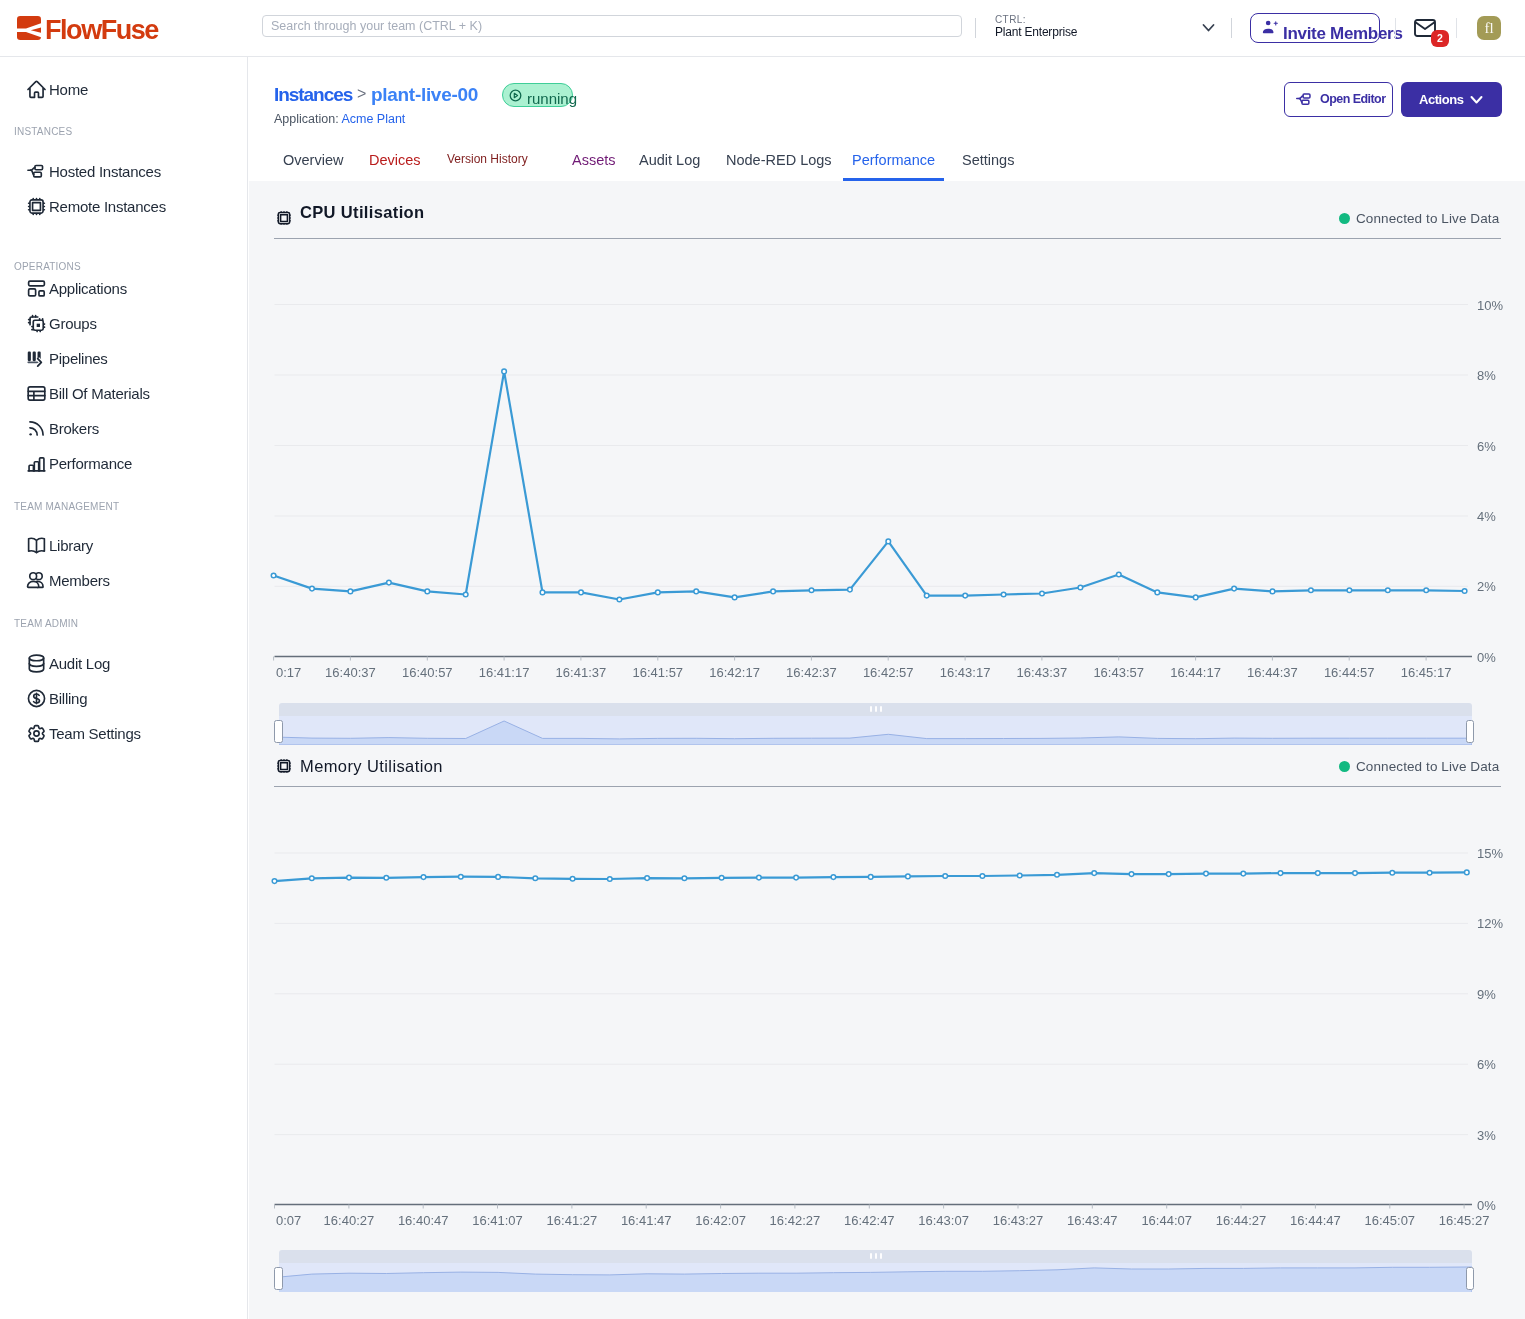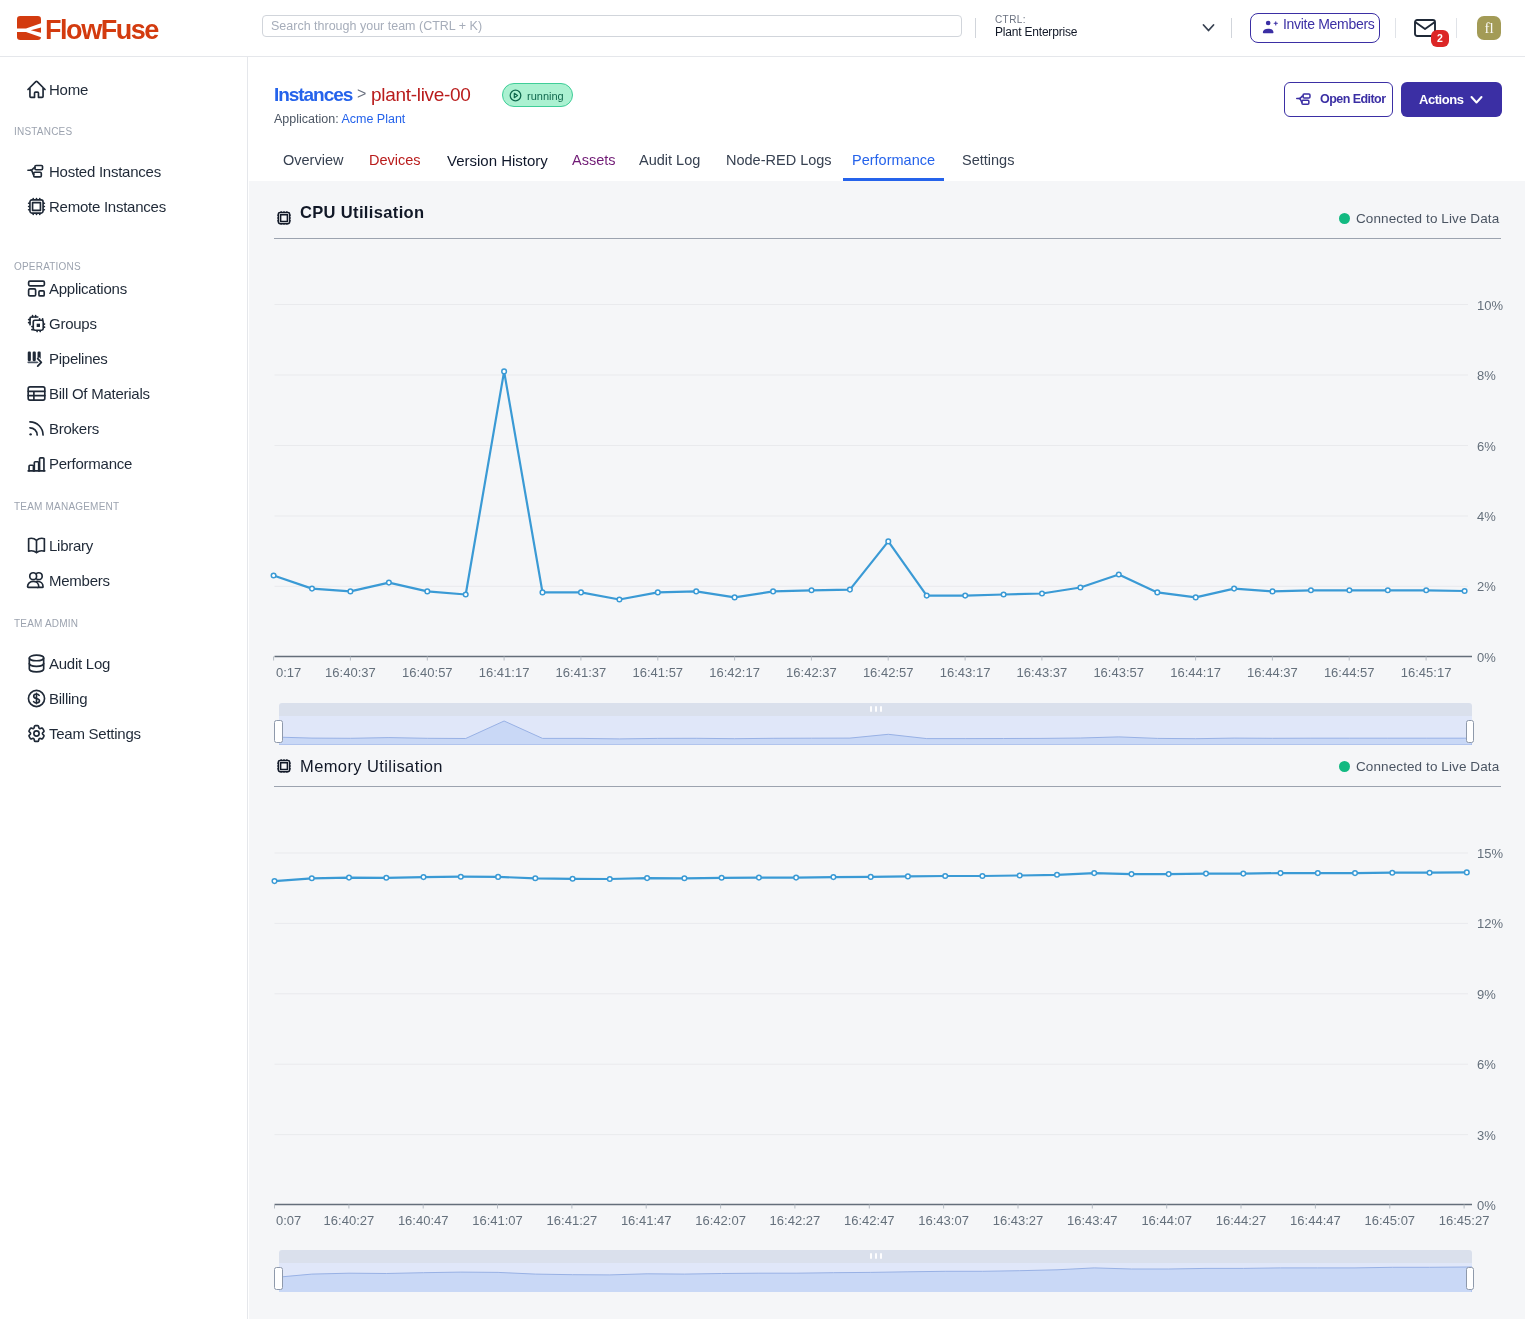--- a/index.html
+++ b/index.html
@@ -32,21 +32,21 @@
     <path d="M1.5 2 L6.5 7.5 L11.5 2" fill="none" stroke="#374151" stroke-width="1.8" stroke-linecap="round" stroke-linejoin="round"></path>
   </svg>
 
 <div class="abs" style="left:1231px;top:18px;width:1px;height:20px;background:#D1D5DB"></div>
 
 <div class="abs" style="left:1250px;top:13px;width:130px;height:30px;border:1px solid #3B2FA4;border-radius:8px;background:#fff"></div>
 <svg class="abs" style="left:1261px;top:20px" width="17" height="16" viewBox="0 0 24 24" fill="#3B2FA4">
   <path d="M10 8a3.5 3.5 0 1 0 0-7 3.5 3.5 0 0 0 0 7Zm-7 12c-.55 0-1-.45-1-1.2C2 15.4 5 13 10 13s8 2.4 8 5.8c0 .75-.45 1.2-1 1.2H3Z"></path>
   <path d="M19 4.2h1.6V2.6c0-.45.36-.8.8-.8s.8.35.8.8v1.6h1.6c.44 0 .8.36.8.8s-.36.8-.8.8h-1.6v1.6c0 .44-.36.8-.8.8s-.8-.36-.8-.8V5.8H19c-.44 0-.8-.36-.8-.8s.36-.8.8-.8Z"></path>
 </svg>
-<div class="abs" style="left:1283px;top:16px;font-size:14px;font-weight:normal;color:#3B2FA4;letter-spacing:-0.3px">Invite Members</div>
+<div class="abs" style="left:1283px;top:24px;font-size:17px;font-weight:bold;color:#3B2FA4;letter-spacing:-0.3px">Invite Members</div>
 
 <div class="abs" style="left:1395px;top:18px;width:1px;height:20px;background:#E0E3E8"></div>
 
 <svg class="abs" style="left:1414px;top:19px" width="22" height="18" viewBox="0 0 22 18">
   <rect x="1" y="1" width="20" height="16" rx="2.2" fill="none" stroke="#1F2937" stroke-width="1.9"></rect>
   <path d="M1.5 3.2 L11 10 L20.5 3.2" fill="none" stroke="#1F2937" stroke-width="1.9" stroke-linejoin="round"></path>
 </svg>
 <div class="abs" style="left:1431px;top:30px;width:18px;height:17px;border-radius:6px;background:#DC2626;color:#fff;font-size:10.5px;font-weight:bold;text-align:center;line-height:17px">2</div>
 
 <div class="abs" style="left:1456px;top:18px;width:1px;height:20px;background:#E0E3E8"></div>
@@ -166,28 +166,28 @@
 <div class="icon" style="top:722.5px">
     <svg width="21" height="21" viewBox="0 0 24 24" fill="none" stroke="#1F2937" stroke-width="1.9" stroke-linecap="round" stroke-linejoin="round">
       <path d="M9.594 3.94c.09-.542.56-.94 1.11-.94h2.593c.55 0 1.02.398 1.11.94l.213 1.281c.063.374.313.686.645.87.074.04.147.083.22.127.325.196.72.257 1.075.124l1.217-.456a1.125 1.125 0 0 1 1.37.49l1.296 2.247a1.125 1.125 0 0 1-.26 1.431l-1.003.827c-.293.241-.438.613-.43.992a7.723 7.723 0 0 1 0 .255c-.008.378.137.75.43.991l1.004.827c.424.35.534.955.26 1.43l-1.298 2.247a1.125 1.125 0 0 1-1.369.491l-1.217-.456c-.355-.133-.75-.072-1.076.124a6.47 6.47 0 0 1-.22.128c-.331.183-.581.495-.644.869l-.213 1.281c-.09.543-.56.94-1.11.94h-2.594c-.55 0-1.019-.398-1.11-.94l-.213-1.281c-.062-.374-.312-.686-.644-.87a6.52 6.52 0 0 1-.22-.127c-.325-.196-.72-.257-1.076-.124l-1.217.456a1.125 1.125 0 0 1-1.369-.49l-1.297-2.247a1.125 1.125 0 0 1 .26-1.431l1.004-.827c.292-.24.437-.613.43-.991a6.932 6.932 0 0 1 0-.255c.007-.38-.138-.751-.43-.992l-1.004-.827a1.125 1.125 0 0 1-.26-1.43l1.297-2.247a1.125 1.125 0 0 1 1.37-.491l1.216.456c.356.133.751.072 1.076-.124.072-.044.146-.086.22-.128.332-.183.582-.495.644-.869l.214-1.28Z"></path>
       <circle cx="12" cy="12" r="3"></circle>
     </svg>
   </div>
 <div class="nav-item" style="top:725px">Team Settings</div>
 
 <div class="abs" style="left:274px;top:84px;font-size:19px;font-weight:bold;color:#2563EB;letter-spacing:-1.05px">Instances</div>
 <div class="abs" style="left:357px;top:85px;font-size:16px;color:#6B7280">&gt;</div>
-<div class="abs" style="left:371px;top:84px;font-size:19px;font-weight:normal;color:#b91c1c;letter-spacing:-0.3px">plant-live-00</div>
+<div class="abs" style="left:371px;top:84px;font-size:19px;font-weight:bold;color:#3b82f6;letter-spacing:-0.3px">plant-live-00</div>
 
 <div class="abs" style="left:502px;top:83px;width:71px;height:24px;border-radius:12px;background:#ABF1D1;border:1px solid #3FCE98"></div>
 <svg class="abs" style="left:509px;top:89px" width="13" height="13" viewBox="0 0 13 13">
   <circle cx="6.5" cy="6.5" r="5.3" fill="none" stroke="#11694E" stroke-width="1.3"></circle>
   <path d="M5.3 4.3 L8.6 6.5 L5.3 8.7 Z" fill="none" stroke="#11694E" stroke-width="1.2" stroke-linejoin="round"></path>
 </svg>
-<div class="abs" style="left:527px;top:90px;font-size:11px;color:#11694E">running</div>
+<div class="abs" style="left:527px;top:90px;font-size:15px;color:#11694E">running</div>
 
 <div class="abs" style="left:274px;top:112px;font-size:12.5px;color:#4B5563">Application: <span style="color:#2563EB">Acme Plant</span></div>
 
 <div class="abs" style="left:1284px;top:82px;width:109px;height:35px;border:1px solid #3B2FA4;border-radius:6px;background:#fff"></div>
 <svg class="abs" style="left:1295px;top:90px" width="19" height="19" viewBox="0 0 24 24" fill="none" stroke="#3B2FA4" stroke-width="1.9" stroke-linecap="round">
   <path d="M2.2 10.6 h3.4"></path>
     <path d="M5.2 10.6 C8 10.6 7.6 7.6 10.2 7.6"></path>
     <path d="M5.2 10.6 C8 10.6 7.4 15.4 8.8 15.4"></path>
   <rect x="10.2" y="5.1" width="8.7" height="4.9" rx="1.3"></rect>
   <rect x="8.8" y="12.9" width="8.7" height="5.2" rx="1.3"></rect>
@@ -195,21 +195,21 @@
 <div class="abs" style="left:1320px;top:92px;font-size:12.5px;font-weight:bold;color:#3B2FA4;letter-spacing:-0.55px">Open Editor</div>
 
 <div class="abs" style="left:1401px;top:82px;width:101px;height:35px;border-radius:6px;background:#3B2FA4"></div>
 <div class="abs" style="left:1419px;top:92px;font-size:13px;font-weight:bold;color:#fff;letter-spacing:-0.45px">Actions</div>
 <svg class="abs" style="left:1470px;top:95px" width="13" height="10" viewBox="0 0 13 10">
     <path d="M1.5 2 L6.5 7.5 L11.5 2" fill="none" stroke="#fff" stroke-width="2" stroke-linecap="round" stroke-linejoin="round"></path>
   </svg>
 
 <div class="abs" style="left:283px;top:152px;font-size:14.5px;color:#374151">Overview</div>
 <div class="abs" style="left:369px;top:152px;font-size:14.5px;color:#b91c1c">Devices</div>
-<div class="abs" style="left:447px;top:152px;font-size:15px;color:#0f172a">Version History</div>
+<div class="abs" style="left:447px;top:152px;font-size:12px;color:#7f1d1d">Version History</div>
 <div class="abs" style="left:572px;top:152px;font-size:14.5px;color:#701a75">Assets</div>
 <div class="abs" style="left:639px;top:152px;font-size:14.5px;color:#374151">Audit Log</div>
 <div class="abs" style="left:726px;top:152px;font-size:14.5px;color:#374151">Node-RED Logs</div>
 <div class="abs" style="left:852px;top:152px;font-size:14.5px;color:#2563EB">Performance</div>
 <div class="abs" style="left:962px;top:152px;font-size:14.5px;color:#374151">Settings</div>
 <div class="abs" style="left:843px;top:178px;width:101px;height:3px;background:#2563EB"></div>
 
 <div class="abs" style="left:249px;top:181px;width:1276px;height:1138px;background:#F5F6F8"></div>
 
 <svg class="abs" style="left:275px;top:209px" width="18" height="18" viewBox="0 0 24 24" fill="none" stroke="#111827" stroke-width="2">

